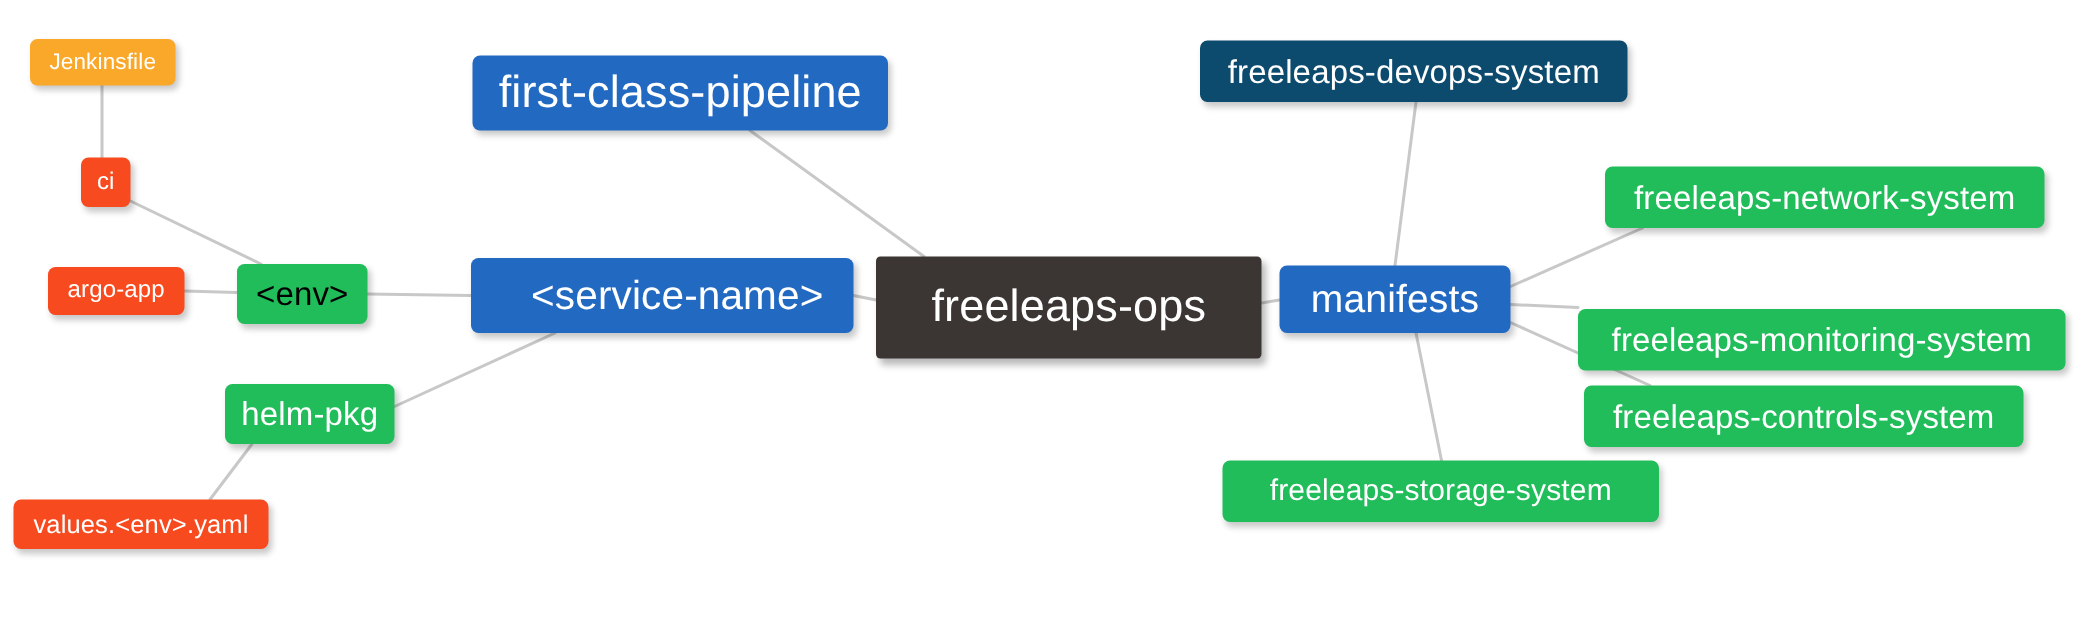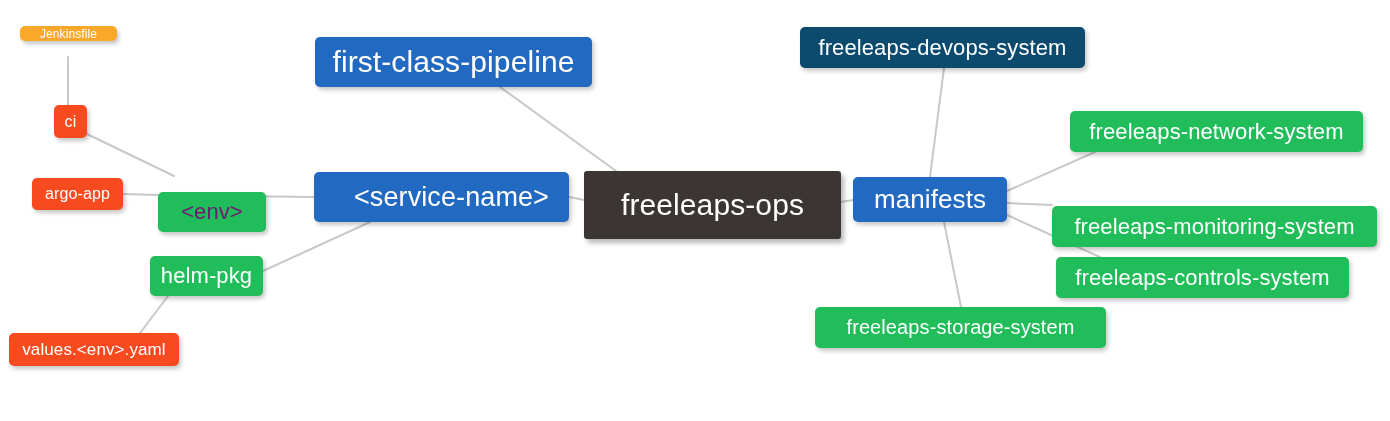--- a/index.html
+++ b/index.html
@@ -60,23 +60,23 @@
       <line x1="1007" y1="191" x2="1095" y2="152" stroke="#c8c8c8" stroke-width="2" stroke-linecap="round"></line>
       <line x1="1007" y1="203" x2="1052" y2="205" stroke="#c8c8c8" stroke-width="2" stroke-linecap="round"></line>
       <line x1="1007" y1="215" x2="1100" y2="257" stroke="#c8c8c8" stroke-width="2" stroke-linecap="round"></line>
       <line x1="944" y1="222" x2="961" y2="307" stroke="#c8c8c8" stroke-width="2" stroke-linecap="round"></line>
     </svg>
   <div id="node-layer">
       <div class="node node-root" style="left: 584px; top: 171px; width: 257px; height: 68px; background: rgb(59, 54, 51); font-size: 30px; color: rgb(255, 255, 255);">freeleaps-ops</div>
       <div class="node" style="left: 314px; top: 172px; width: 255px; height: 50px; background: rgb(34, 105, 194); font-size: 27px; color: rgb(255, 255, 255); padding-left: 20px;">&lt;service-name&gt;</div>
       <div class="node" style="left: 853px; top: 177px; width: 154px; height: 45px; background: rgb(34, 105, 194); font-size: 26px; color: rgb(255, 255, 255);">manifests</div>
       <div class="node" style="left: 315px; top: 37px; width: 277px; height: 50px; background: rgb(34, 105, 194); font-size: 30px; color: rgb(255, 255, 255);">first-class-pipeline</div>
-      <div class="node" style="left: 158px; top: 176px; width: 108px; height: 40px; background: rgb(32, 189, 90); font-size: 22px; color: #701a75; margin-top: 16px;">&lt;env&gt;</div>
+      <div class="node" style="left: 158px; top: 176px; width: 87px; height: 40px; background: rgb(32, 189, 90); font-size: 22px; color: #000000;">&lt;env&gt;</div>
       <div class="node" style="left: 54px; top: 105px; width: 33px; height: 33px; background: rgb(247, 75, 31); font-size: 16px; color: rgb(255, 255, 255);">ci</div>
-      <div class="node" style="left: 20px; top: 26px; width: 97px; height: 15px; background: rgb(249, 168, 42); font-size: 12px; color: rgb(255, 255, 255);">Jenkinsfile</div>
+      <div class="node" style="left: 20px; top: 26px; width: 97px; height: 31px; background: rgb(249, 168, 42); font-size: 15px; color: rgb(255, 255, 255);">Jenkinsfile</div>
       <div class="node" style="left: 32px; top: 178px; width: 91px; height: 32px; background: rgb(247, 75, 31); font-size: 16px; color: rgb(255, 255, 255);">argo-app</div>
       <div class="node" style="left: 150px; top: 256px; width: 113px; height: 40px; background: rgb(32, 189, 90); font-size: 22px; color: rgb(255, 255, 255);">helm-pkg</div>
       <div class="node" style="left: 9px; top: 333px; width: 170px; height: 33px; background: rgb(247, 75, 31); font-size: 17px; color: rgb(255, 255, 255);">values.&lt;env&gt;.yaml</div>
       <div class="node" style="left: 800px; top: 27px; width: 285px; height: 41px; background: #0c4a6e; font-size: 22px; color: rgb(255, 255, 255);">freeleaps-devops-system</div>
       <div class="node" style="left: 1055px; top: 111px; width: 293px; height: 41px; background: rgb(32, 189, 90); font-size: 22px; color: rgb(255, 255, 255); margin-left: 15px;">freeleaps-network-system</div>
       <div class="node" style="left: 1052px; top: 186px; width: 325px; height: 41px; background: rgb(32, 189, 90); font-size: 22px; color: rgb(255, 255, 255); margin-top: 20px;">freeleaps-monitoring-system</div>
       <div class="node" style="left: 1056px; top: 257px; width: 293px; height: 41px; background: rgb(32, 189, 90); font-size: 22px; color: rgb(255, 255, 255);">freeleaps-controls-system</div>
       <div class="node" style="left: 815px; top: 307px; width: 291px; height: 41px; background: rgb(32, 189, 90); font-size: 20px; color: rgb(255, 255, 255);">freeleaps-storage-system</div>
     </div>
 </div>

